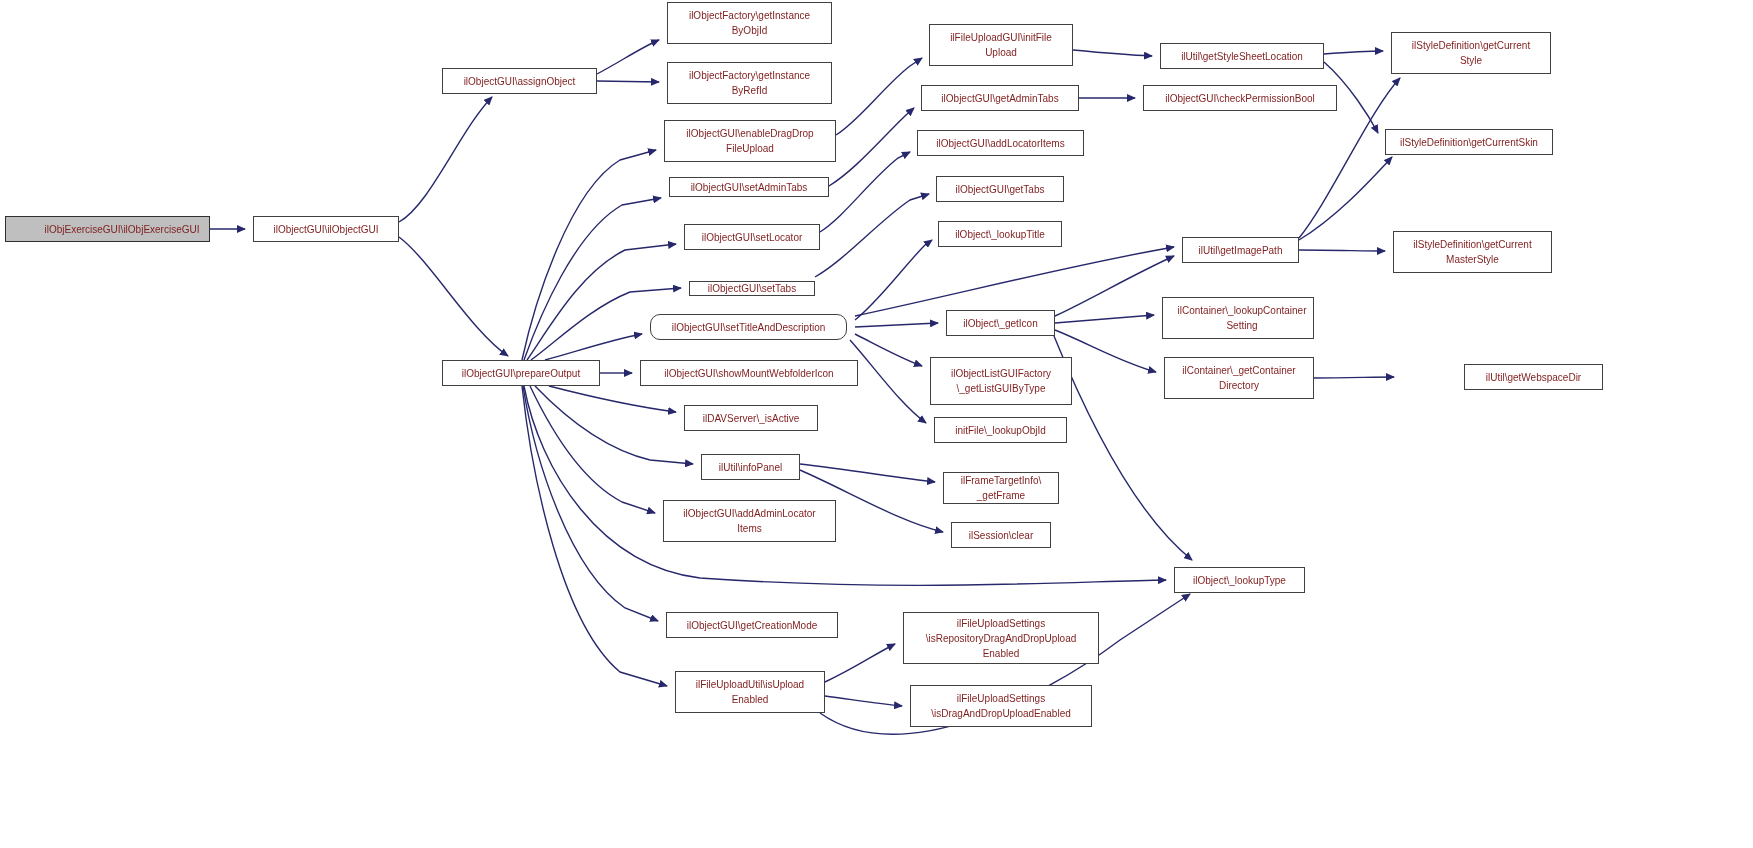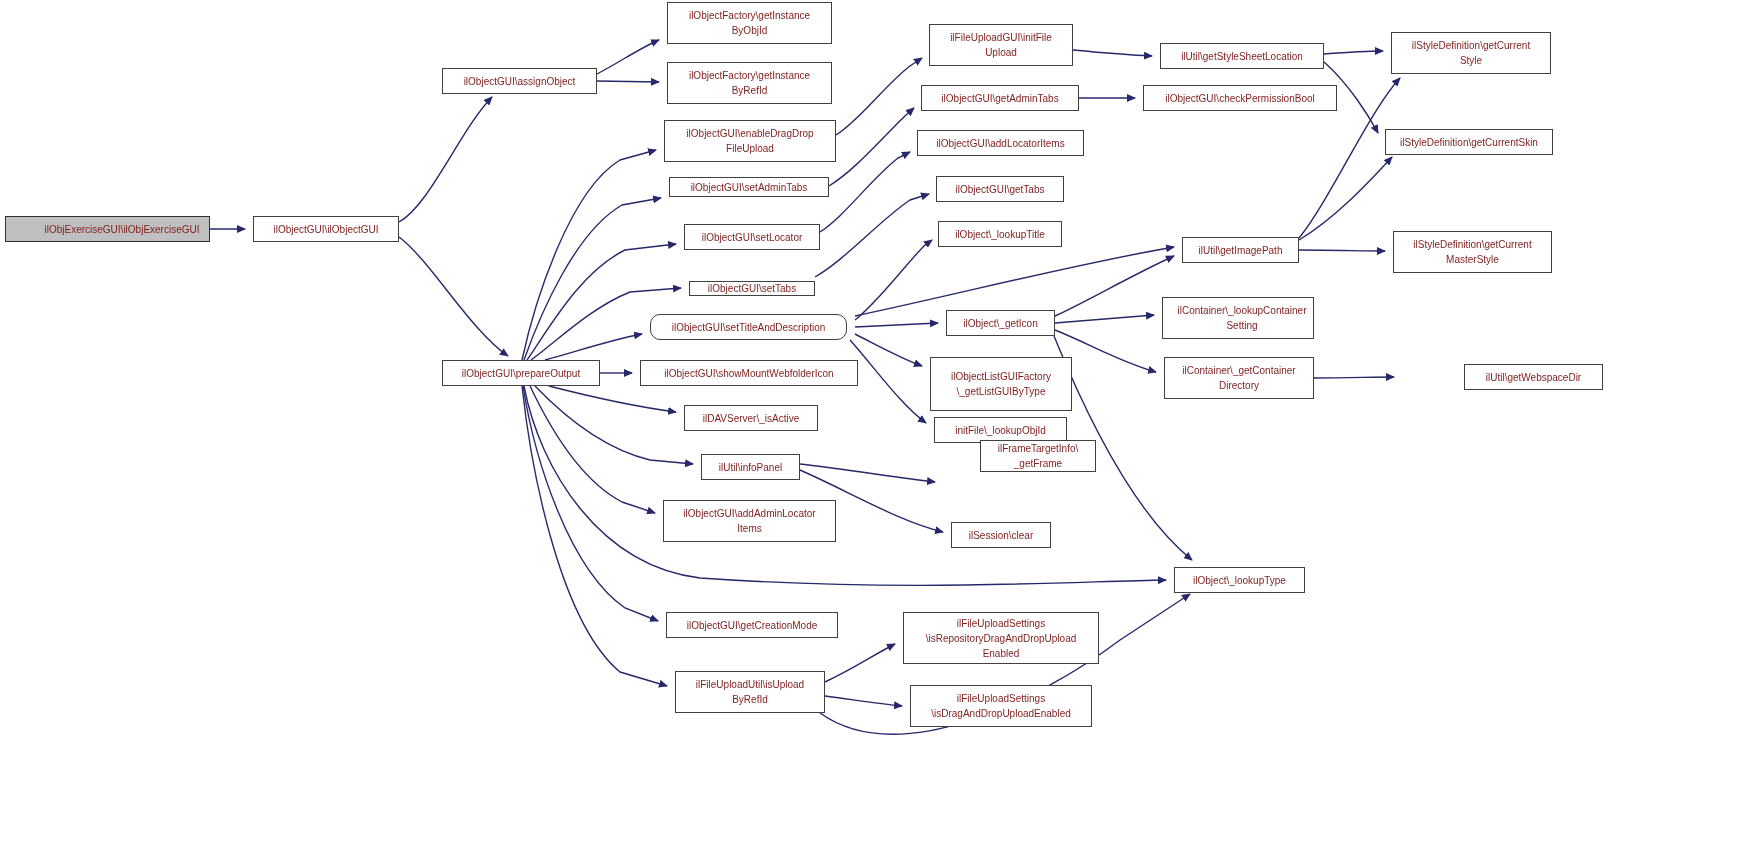--- a/index.html
+++ b/index.html
@@ -115,32 +115,32 @@
       <div class="node" style="left: 684px; top: 224px; width: 136px; height: 26px;">ilObjectGUI\setLocator</div>
       <div class="node" style="left: 689px; top: 269px; width: 126px; height: 15px; margin-top: 12px;">ilObjectGUI\setTabs</div>
       <div class="node" style="left: 650px; top: 314px; width: 197px; height: 26px; border-radius: 10px;">ilObjectGUI\setTitleAndDescription</div>
       <div class="node" style="left: 640px; top: 360px; width: 218px; height: 26px;">ilObjectGUI\showMountWebfolderIcon</div>
       <div class="node" style="left: 684px; top: 405px; width: 134px; height: 26px;">ilDAVServer\_isActive</div>
       <div class="node" style="left: 701px; top: 454px; width: 99px; height: 26px;">ilUtil\infoPanel</div>
       <div class="node" style="left: 663px; top: 500px; width: 173px; height: 42px;">ilObjectGUI\addAdminLocator
 Items</div>
       <div class="node" style="left: 666px; top: 612px; width: 172px; height: 26px;">ilObjectGUI\getCreationMode</div>
       <div class="node" style="left: 675px; top: 671px; width: 150px; height: 42px;">ilFileUploadUtil\isUpload
-ByRefId</div>
+Enabled</div>
       <div class="node" style="left: 929px; top: 24px; width: 144px; height: 42px;">ilFileUploadGUI\initFile
 Upload</div>
       <div class="node" style="left: 921px; top: 85px; width: 158px; height: 26px;">ilObjectGUI\getAdminTabs</div>
       <div class="node" style="left: 917px; top: 130px; width: 167px; height: 26px;">ilObjectGUI\addLocatorItems</div>
       <div class="node" style="left: 936px; top: 176px; width: 128px; height: 26px;">ilObjectGUI\getTabs</div>
       <div class="node" style="left: 938px; top: 221px; width: 124px; height: 26px;">ilObject\_lookupTitle</div>
       <div class="node" style="left: 946px; top: 310px; width: 109px; height: 26px;">ilObject\_getIcon</div>
-      <div class="node" style="left: 930px; top: 357px; width: 142px; height: 54px;">ilObjectListGUIFactory
+      <div class="node" style="left: 930px; top: 357px; width: 142px; height: 48px;">ilObjectListGUIFactory
 \_getListGUIByType</div>
       <div class="node" style="left: 934px; top: 417px; width: 133px; height: 26px;">initFile\_lookupObjId</div>
-      <div class="node" style="left: 943px; top: 440px; width: 116px; height: 32px; margin-left: 37px;">ilFrameTargetInfo\
+      <div class="node" style="left: 943px; top: 472px; width: 116px; height: 32px;">ilFrameTargetInfo\
 _getFrame</div>
       <div class="node" style="left: 951px; top: 522px; width: 100px; height: 26px;">ilSession\clear</div>
       <div class="node" style="left: 903px; top: 612px; width: 196px; height: 52px;">ilFileUploadSettings
 \isRepositoryDragAndDropUpload
 Enabled</div>
       <div class="node" style="left: 910px; top: 685px; width: 182px; height: 42px;">ilFileUploadSettings
 \isDragAndDropUploadEnabled</div>
       <div class="node" style="left: 1160px; top: 43px; width: 164px; height: 26px;">ilUtil\getStyleSheetLocation</div>
       <div class="node" style="left: 1143px; top: 85px; width: 194px; height: 26px;">ilObjectGUI\checkPermissionBool</div>
       <div class="node" style="left: 1182px; top: 237px; width: 117px; height: 26px;">ilUtil\getImagePath</div>

